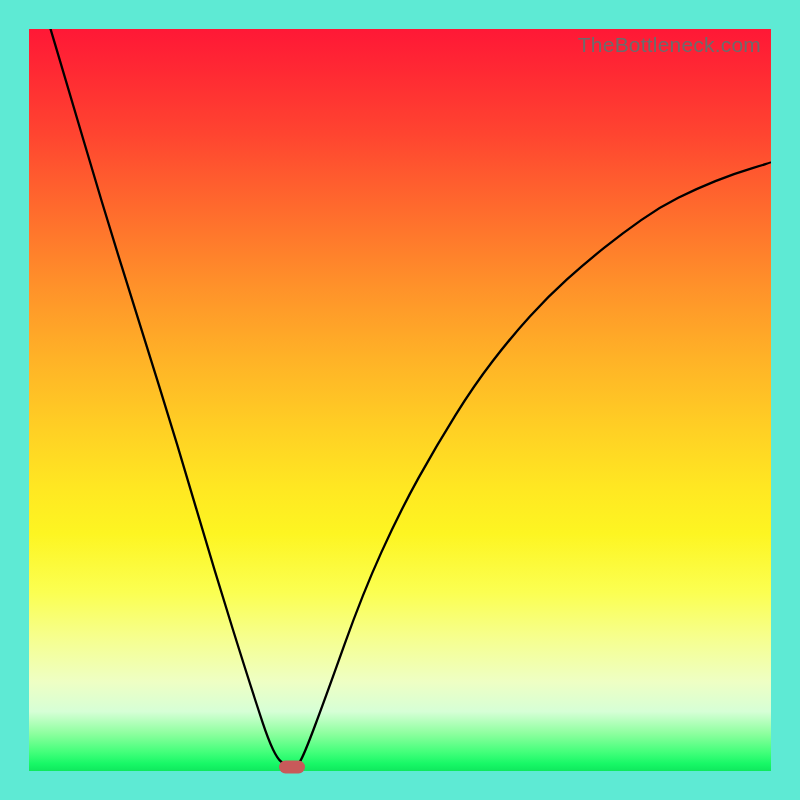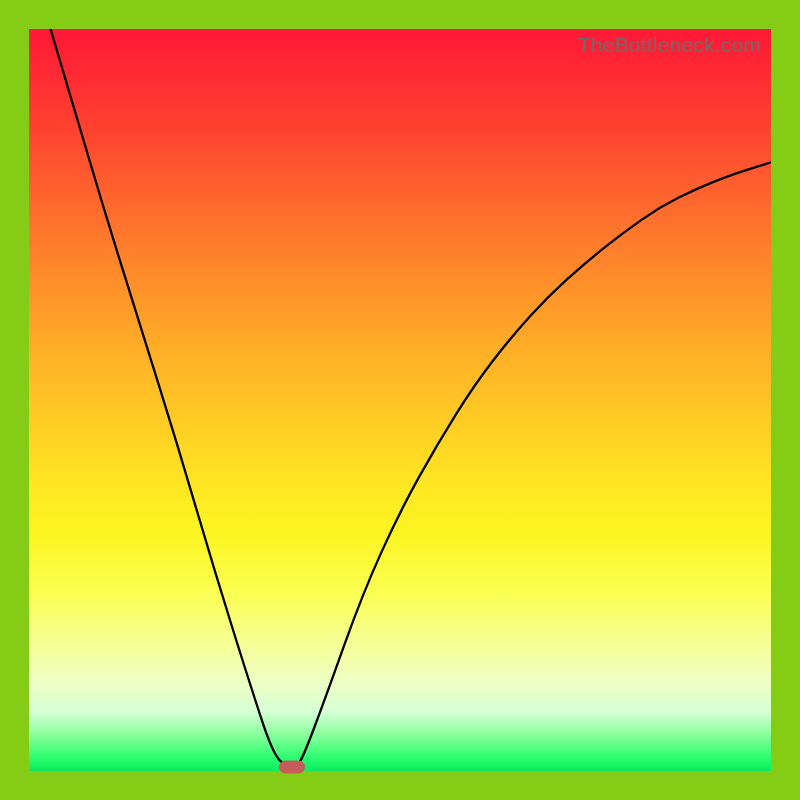--- a/index.html
+++ b/index.html
@@ -8,21 +8,21 @@
     width: 800px;
     height: 800px;
     overflow: hidden;
     background: #000;
     font-family: Arial, Helvetica, sans-serif;
   }
   .frame {
     position: relative;
     width: 800px;
     height: 800px;
-    background: #84cc16;
+    background: #5eead4;
   }
   .plot {
     position: absolute;
     left: 29px;
     top: 29px;
     width: 742px;
     height: 742px;
     background: linear-gradient(to bottom,
       #ff1836 0%,
       #ff2a33 6%,

